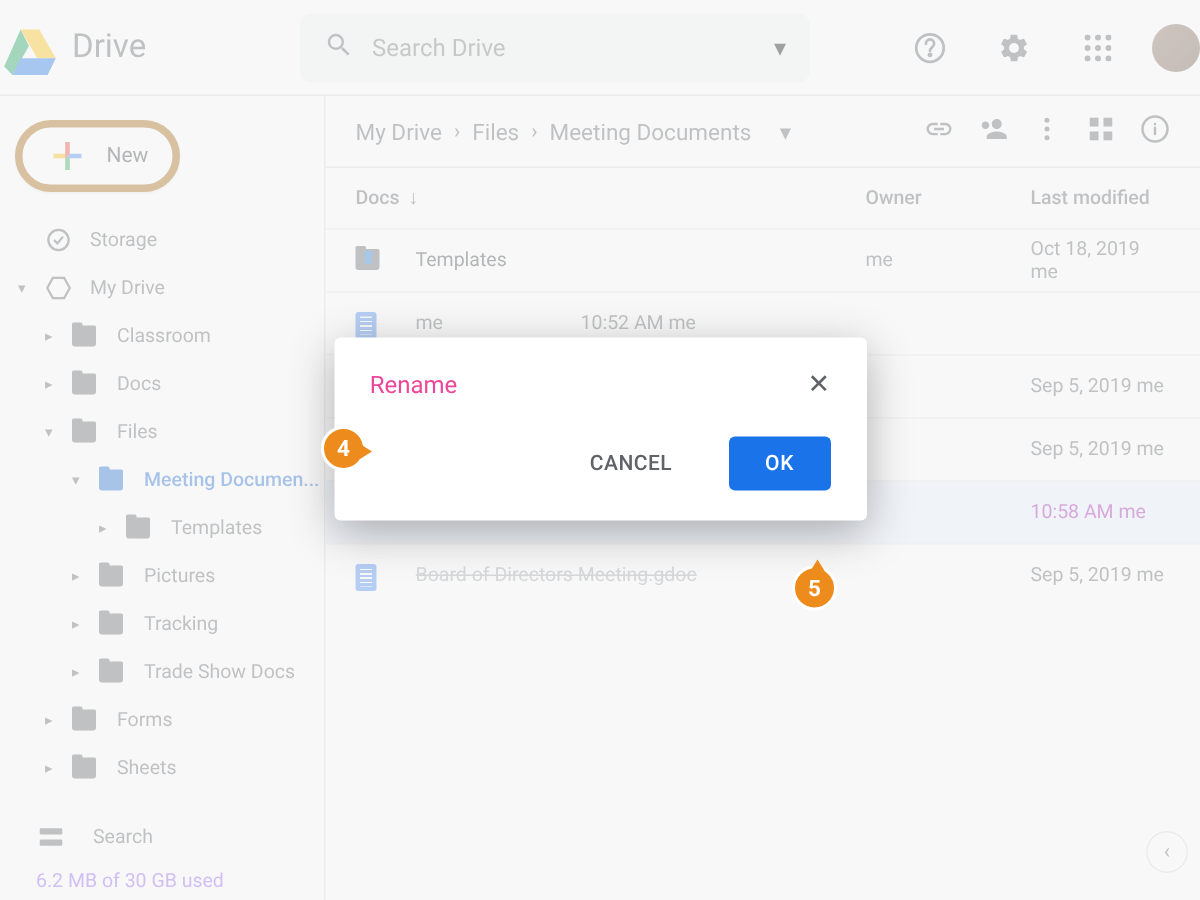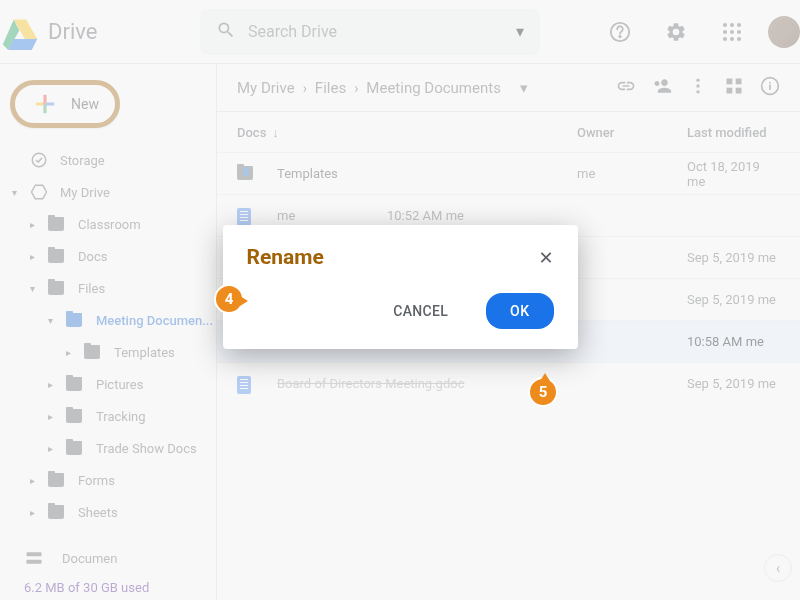--- a/index.html
+++ b/index.html
@@ -18,54 +18,54 @@
 .new-btn { margin: 4px 0 16px 10px; width: 110px; height: 48px; border: 5px solid #a16207; border-radius: 24px; background: #fff; display: flex; align-items: center; gap: 12px; padding: 0 16px; box-shadow: 0 1px 2px rgba(0,0,0,.1); cursor: pointer; font-size: 14px; color: #3c4043; }
 .tree-row { display: flex; align-items: center; height: 32px; padding-left: 12px; cursor: pointer; color: #5f6368; font-size: 13px; }
 .tree-row.active { color: #1967d2; font-weight: 500; }
 .tree-row .exp { width: 18px; font-size: 10px; color: #5f6368; }
 .tree-row .icn { width: 20px; margin-right: 10px; display: flex; }
 .ind-1 { padding-left: 30px; }
 .ind-2 { padding-left: 48px; }
 .ind-3 { padding-left: 66px; }
 .storage-sec { margin-top: 20px; padding: 0 24px; }
 .storage-row { display: flex; align-items: center; gap: 18px; color: #5f6368; font-size: 13px; margin-bottom: 12px; }
-.storage-text { font-size: 13px; color: #4c1d95; margin-bottom: 6px; }
+.storage-text { font-size: 13px; color: #8b5cf6; margin-bottom: 6px; }
 .content { flex: 1; display: flex; flex-direction: column; border-left: 1px solid #dadce0; position: relative; }
 .toolbar { height: 48px; display: flex; align-items: center; padding: 0 20px; gap: 8px; border-bottom: 1px solid #dadce0; }
 .crumb { color: #5f6368; font-size: 15px; cursor: pointer; }
 .crumb-sep { color: #5f6368; font-size: 14px; }
 .crumb-current { color: #5f6368; font-size: 15px; display: flex; align-items: center; gap: 19px; }
 .toolbar-icons { margin-left: auto; display: flex; gap: 16px; align-items: center; color: #5f6368; }
 .col-head { height: 40px; display: flex; align-items: center; padding: 0 20px; font-size: 13px; color: #5f6368; font-weight: 500; }
 .col-name { flex: 0 0 340px; display: flex; align-items: center; gap: 6px; }
 .col-owner { flex: 0 0 110px; }
 .col-mod { flex: 1; }
 .file-row { height: 42px; display: flex; align-items: center; padding: 0 20px; border-top: 1px solid #e8eaed; font-size: 13px; color: #3c4043; cursor: pointer; }
 .file-row.selected { background: #e8f0fe; }
 .file-icon { width: 16px; height: 16px; margin-right: 24px; }
 .f-name { flex: 0 0 300px; display: flex; align-items: center; gap: 6px; overflow: hidden; white-space: nowrap; text-overflow: ellipsis; }
 .f-owner { flex: 0 0 110px; color: #5f6368; }
 .f-mod { flex: 1; color: #5f6368; }
-.file-row.selected .f-mod { color: #000000; }
+.file-row.selected .f-mod { color: #a21caf; }
 .folder-ic { width: 16px; height: 14px; background: #5f6368; border-radius: 1px 1px 2px 2px; position: relative; }
 .folder-ic::before { content: ''; position: absolute; top: -2px; left: 0; width: 7px; height: 3px; background: #5f6368; border-radius: 1px 1px 0 0; }
 .folder-sh { width: 16px; height: 14px; background: #5f6368; border-radius: 1px 1px 2px 2px; position: relative; }
 .folder-sh::before { content: ''; position: absolute; top: -2px; left: 0; width: 7px; height: 3px; background: #5f6368; border-radius: 1px 1px 0 0; }
 .folder-sh::after { content: '👤'; position: absolute; font-size: 8px; color: #fff; left: 4px; top: 1px; }
 .doc-ic { width: 14px; height: 18px; background: #4285f4; border-radius: 2px; position: relative; }
 .doc-ic::after { content:''; position:absolute; left:3px; top:3px; right:3px; bottom:3px; background: repeating-linear-gradient(#fff,#fff 1px,#4285f4 1px,#4285f4 3px); }
 .overlay { position: absolute; inset: 0; background: rgba(255,255,255,.6); display: flex; align-items: flex-start; justify-content: center; padding-top: 225px; }
 .dialog { width: 355px; background: #fff; border-radius: 4px; box-shadow: 0 8px 30px rgba(0,0,0,.3); padding: 20px 24px; position: relative; }
 .dlg-head { display: flex; align-items: center; justify-content: space-between; margin-bottom: 20px; }
-.dlg-title { font-size: 21px; color: #a16207; font-weight: 700; }
+.dlg-title { font-size: 16px; color: #ec4899; font-weight: 400; }
 .dlg-close { cursor: pointer; color: #5f6368; font-size: 18px; }
 .dlg-input { width: 100%; height: 34px; border: 2px solid #1a73e8; border-radius: 2px; padding: 0 10px; font-size: 14px; outline: none; }
 .dlg-btns { display: flex; justify-content: flex-end; gap: 20px; margin-top: 24px; }
 .btn-cancel { height: 36px; padding: 0 18px; background: #fff; border: none; color: #5f6368; font-size: 14px; font-weight: 500; letter-spacing: .3px; cursor: pointer; }
-.btn-ok { height: 36px; padding: 0 24px; background: #1a73e8; border: none; color: #fff; font-size: 14px; font-weight: 500; letter-spacing: .5px; border-radius: 16px; cursor: pointer; }
+.btn-ok { height: 36px; padding: 0 24px; background: #1a73e8; border: none; color: #fff; font-size: 14px; font-weight: 500; letter-spacing: .5px; border-radius: 4px; cursor: pointer; }
 .callout { position: absolute; width: 30px; height: 30px; background: #ed8b1c; border: 2px solid #fff; border-radius: 50%; color: #fff; font-weight: 700; font-size: 15px; display: flex; align-items: center; justify-content: center; }
 .callout.tail-r::after { content:''; position:absolute; right:-6px; top:10px; border-left:8px solid #ed8b1c; border-top:5px solid transparent; border-bottom:5px solid transparent; }
 .callout.tail-t::before { content:''; position:absolute; top:-6px; left:10px; border-bottom:8px solid #ed8b1c; border-left:5px solid transparent; border-right:5px solid transparent; }
 .chev-btn { position:absolute; bottom:18px; right:8px; width:28px; height:28px; border:1px solid #dadce0; border-radius:50%; background:#fff; display:flex; align-items:center; justify-content:center; color:#5f6368; font-size:14px; cursor:pointer; }
 .disabled-ov { position:absolute; inset:0; background:rgba(128,128,128,.13); pointer-events:none; }
 .folder-ic.active { background:#1967d2; }
 .folder-ic.active::before { background:#1967d2; }
 </style>
 </head>
 <body>
@@ -215,21 +215,21 @@
           <div class="folder-ic"></div>
         </span>
         <span>Sheets</span>
       </div>
     <div class="storage-sec">
       <div class="storage-row">
           <svg width="20" height="20" viewBox="0 0 24 24" fill="#5f6368">
             <rect x="3" y="5" width="18" height="5" rx="1"></rect>
             <rect x="3" y="14" width="18" height="5" rx="1"></rect>
           </svg>
-          <span>Documen</span>
+          <span>Search</span>
         </div>
       <div class="storage-text">6.2 MB of 30 GB used</div>
 
     </div>
   </div>
 
   <div class="content">
     <div class="toolbar">
       <span class="crumb">My Drive</span>
       <span class="crumb-sep">›</span>

